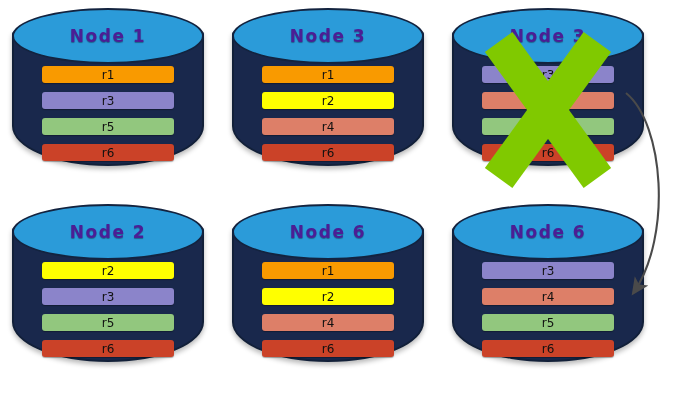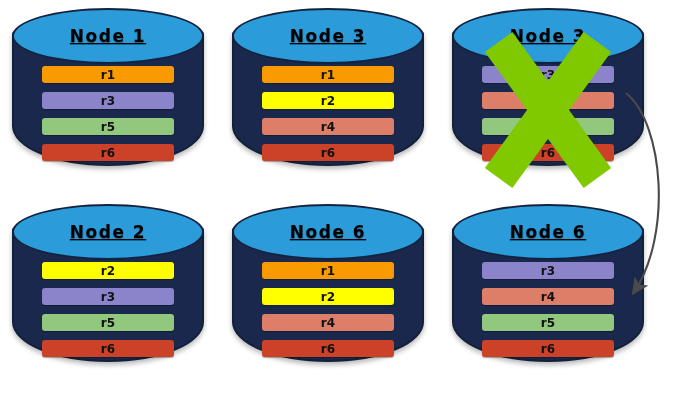--- a/index.html
+++ b/index.html
@@ -47,27 +47,26 @@
     height: 56px;
     background: #2b9bd9;
     border: 2px solid #13233f;
     border-radius: 50%;
     box-sizing: border-box;
     display: flex;
     align-items: center;
     justify-content: center;
   }
   .cyl-title {
-    color: #000000;
+    color: #4c1d95;
     font-size: 17px;
     font-weight: bold;
     letter-spacing: 1.5px;
     text-shadow: 0 1px 1px rgba(0,0,0,0.35);
     user-select: none;
-    text-decoration: underline;
   }
 
   
   .bars {
     position: absolute;
     left: 30px;
     top: 58px;
     width: 132px;
   }
   .bar {
@@ -76,21 +75,21 @@
     margin-bottom: 9px;
     border-radius: 3px;
     display: flex;
     align-items: center;
     justify-content: center;
     box-shadow: 0 1px 1px rgba(0,0,0,0.30);
   }
   .bar:last-child { margin-bottom: 0; }
   .bar-label {
     font-size: 12px;
-    font-weight: bold;
+    font-weight: normal;
     color: #111111;
     line-height: 1;
     user-select: none;
   }
 
   
   .x-mark {
     position: absolute;
     left: 22px;
     top: 28px;

